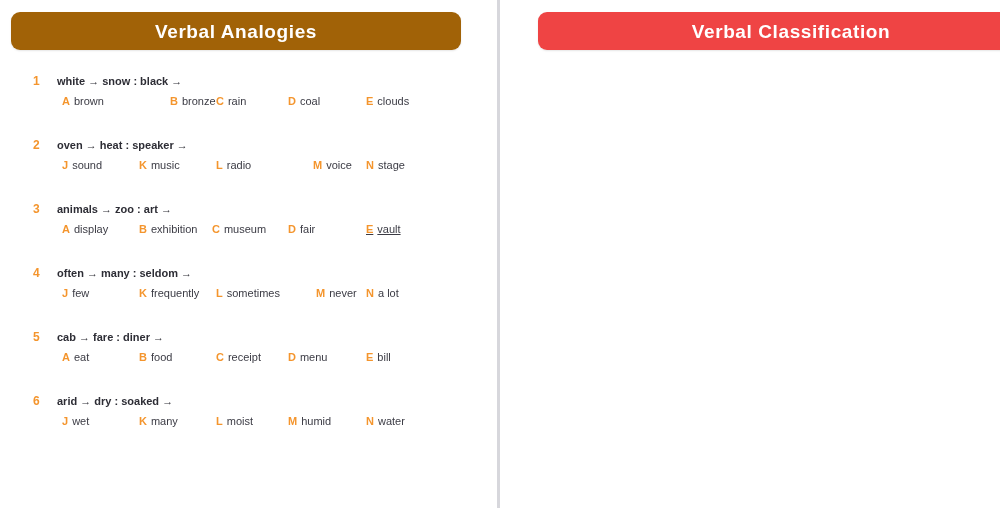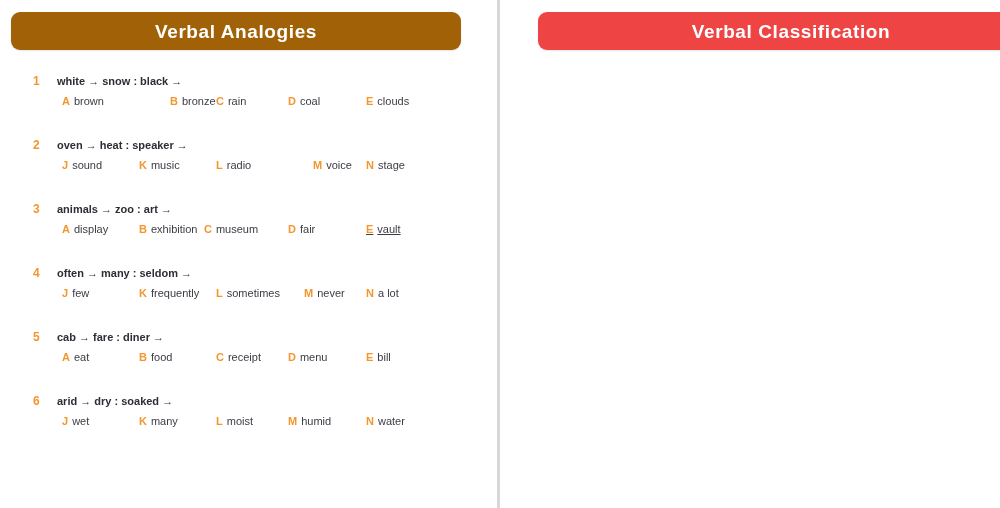--- a/index.html
+++ b/index.html
@@ -150,33 +150,33 @@
             <div class="option" style="left: 288px; padding-left: 25px;"><span class="opt-letter">M</span><span class="opt-text">voice</span></div>
             <div class="option" style="left: 366px;"><span class="opt-letter">N</span><span class="opt-text">stage</span></div>
           </div>
         </div>
         <div class="question" style="top: 202px;">
           <div class="q-number">3</div>
           <div class="q-stem">animals → zoo : art →</div>
           <div class="q-options">
             <div class="option" style="left: 62px;"><span class="opt-letter">A</span><span class="opt-text">display</span></div>
             <div class="option" style="left: 139px;"><span class="opt-letter">B</span><span class="opt-text">exhibition</span></div>
-            <div class="option" style="left: 204px;"><span class="opt-letter">C</span><span class="opt-text">museum</span></div>
+            <div class="option" style="left: 212px;"><span class="opt-letter">C</span><span class="opt-text">museum</span></div>
             <div class="option" style="left: 288px;"><span class="opt-letter">D</span><span class="opt-text">fair</span></div>
             <div class="option" style="left: 366px; text-decoration: underline;"><span class="opt-letter">E</span><span class="opt-text">vault</span></div>
           </div>
         </div>
         <div class="question" style="top: 266px;">
           <div class="q-number">4</div>
           <div class="q-stem">often → many : seldom →</div>
           <div class="q-options">
             <div class="option" style="left: 62px;"><span class="opt-letter">J</span><span class="opt-text">few</span></div>
             <div class="option" style="left: 139px;"><span class="opt-letter">K</span><span class="opt-text">frequently</span></div>
             <div class="option" style="left: 216px;"><span class="opt-letter">L</span><span class="opt-text">sometimes</span></div>
-            <div class="option" style="left: 276px; padding-left: 28px;"><span class="opt-letter">M</span><span class="opt-text">never</span></div>
+            <div class="option" style="left: 288px; padding-left: 28px;"><span class="opt-letter">M</span><span class="opt-text">never</span></div>
             <div class="option" style="left: 366px;"><span class="opt-letter">N</span><span class="opt-text">a lot</span></div>
           </div>
         </div>
         <div class="question" style="top: 330px;">
           <div class="q-number">5</div>
           <div class="q-stem">cab → fare : diner →</div>
           <div class="q-options">
             <div class="option" style="left: 62px;"><span class="opt-letter">A</span><span class="opt-text">eat</span></div>
             <div class="option" style="left: 139px;"><span class="opt-letter">B</span><span class="opt-text">food</span></div>
             <div class="option" style="left: 216px;"><span class="opt-letter">C</span><span class="opt-text">receipt</span></div>

